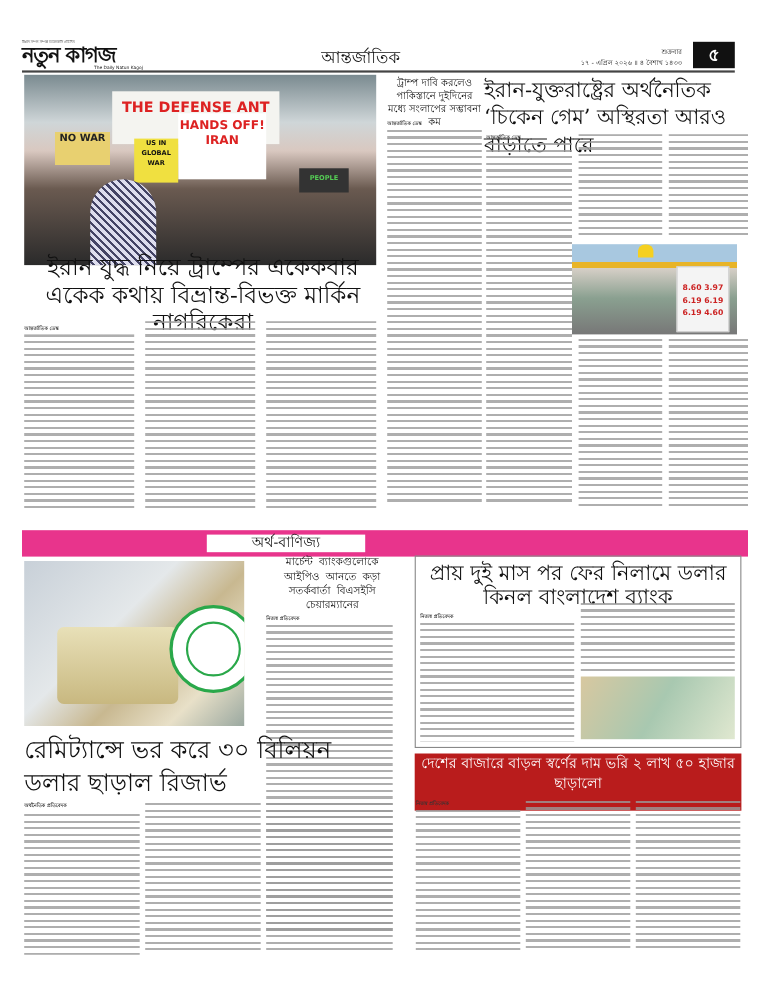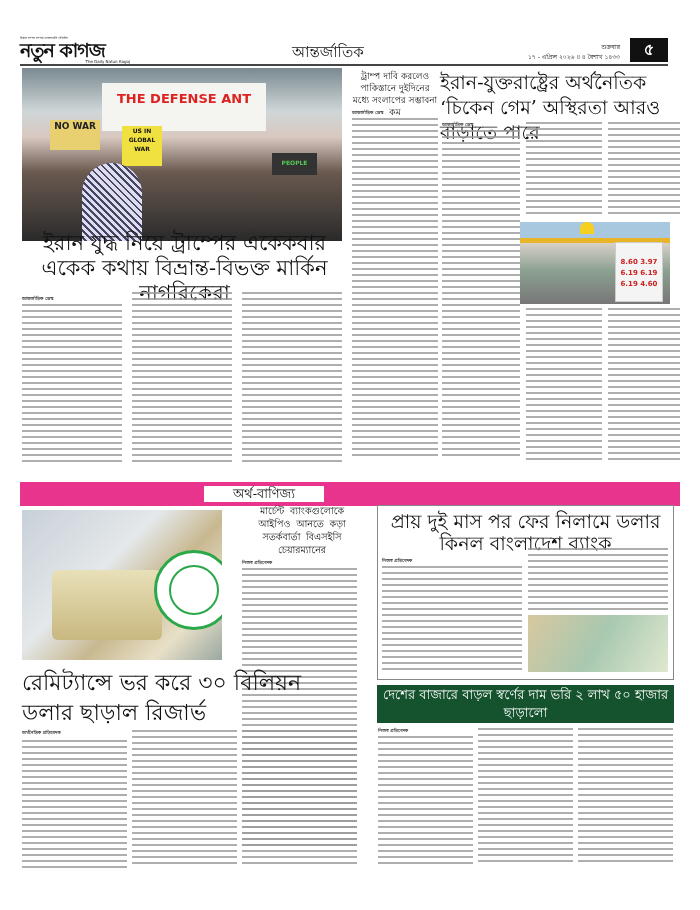--- a/index.html
+++ b/index.html
@@ -19,47 +19,48 @@
 .sign{position:absolute;background:#f4f4f0;color:#d22;font-weight:bold;font-family:"DejaVu Sans",sans-serif;text-align:center}
 .headline{font-family:"DejaVu Serif",serif;text-align:center;line-height:1.2}
 .h1{left:22px;top:231px;width:325px;font-size:21px}
 .byline{font-size:4.5px;font-weight:bold;color:#333}
 .col{position:absolute}
 .lines{width:100%;background:repeating-linear-gradient(180deg,#9a9a9a 0 2px,transparent 2px 6px);opacity:.8}
 .h-side{left:352px;top:70px;width:86px;font-size:9px;line-height:12px;font-family:"DejaVu Serif",serif;text-align:center}
 .h-main{left:440px;top:70px;width:248px;font-size:19px;line-height:25px;font-family:"DejaVu Serif",serif;}
 .gas{left:520px;top:222px;width:150px;height:82px;background:linear-gradient(180deg,#a8c8e0 0%,#a8c8e0 20%,#e8b428 20%,#e8b428 26%,#d8d0c8 26%,#8aa090 60%,#777 100%)}
 .pinkbar{left:20px;top:482px;width:660px;height:24px;background:#e8348c}
-.pinkbox{left:204px;top:486px;width:120px;height:16px;background:#fff;font-family:"DejaVu Serif",serif;font-size:13px;text-align:center;line-height:16px}
+.pinkbox{left:188px;top:486px;width:144px;height:16px;background:#fff;font-family:"DejaVu Serif",serif;font-size:13px;text-align:center;line-height:16px}
 .bank-photo{left:22px;top:510px;width:200px;height:150px;background:linear-gradient(135deg,#c8d0d8 0%,#e4e8ea 40%,#c8b890 60%,#e8e0c8 80%,#9aa8a0 100%)}
 .seal{position:absolute;left:132px;top:40px;width:80px;height:80px;border-radius:50%;background:#fff;border:3px solid #2aa84a}
 .seal-inner{position:absolute;left:12px;top:12px;width:50px;height:50px;border-radius:50%;border:2px solid #2aa84a}
 .h-mid{left:242px;top:505px;width:120px;font-size:9.5px;line-height:13px;font-family:Liberation Mono, monospace;text-align:center}
 .box-right{left:377px;top:505px;width:297px;height:175px;border:1px solid #888}
 .h-right{left:378px;top:510px;width:295px;font-size:19px;line-height:22px;font-family:"DejaVu Serif",serif;text-align:center}
 .money{left:528px;top:615px;width:140px;height:57px;background:linear-gradient(120deg,#d8c8a0 0%,#a8c8b0 50%,#e0e8d0 100%)}
 .h-remit{left:22px;top:668px;width:330px;font-size:22px;line-height:30px;font-family:"DejaVu Serif",serif;text-align:left}
-.gold-box{left:377px;top:685px;width:297px;height:38px;background:#14532d;color:#fff;font-family:"DejaVu Serif",serif;font-size:13px;line-height:18px;text-align:center;padding-top:1px}
+.gold-box{left:377px;top:685px;width:297px;height:52px;background:#b91c1c;color:#fff;font-family:"DejaVu Serif",serif;font-size:13px;line-height:18px;text-align:center;padding-top:1px}
 </style>
 </head>
 <body>
 
 <div class="abs masthead">
   <span class="logo-tag">বিশ্বাস সম্পদ সম্পর্ক ভালোবাসি প্রতিদিন</span>
   <div class="logo">নতুন কাগজ</div>
   <span class="logo-sub">The Daily Natun Kagoj</span>
 </div>
 <div class="abs section">আন্তর্জাতিক</div>
 <div class="abs date-day">শুক্রবার</div>
 <div class="abs date-full">১৭ - এপ্রিল ২০২৬ ॥ ৪ বৈশাখ ১৪৩৩</div>
 <div class="abs pagenum">৫</div>
 <div class="abs rule"></div>
 
 <div class="abs photo protest">
-  <div class="sign" style="left:80px;top:15px;width:164px;height:48px;font-size:13px;line-height:16px;padding-top:8px"><span>THE DEFENSE ANT</span></div>
+  <div class="sign" style="left:80px;top:15px;width:152px;height:48px;font-size:13px;line-height:16px;padding-top:8px"><span>THE DEFENSE ANT</span></div>
+  <div class="sign" style="left:140px;top:35px;width:80px;height:60px;font-size:11px;line-height:14px;padding-top:4px;background:#fff"><span>HANDS OFF! IRAN</span></div>
   <div class="sign" style="left:28px;top:52px;width:50px;height:30px;background:#e8d070;color:#222;font-size:9px;line-height:12px"><span>NO WAR</span></div>
   <div class="sign" style="left:100px;top:58px;width:40px;height:40px;background:#f0e040;color:#111;font-size:6px;line-height:9px"><span>US IN GLOBAL WAR</span></div>
   <div class="sign" style="left:250px;top:85px;width:45px;height:22px;background:#333;color:#5c5;font-size:6px;line-height:20px"><span>PEOPLE</span></div>
   <div style="position:absolute;left:60px;top:95px;width:60px;height:80px;border-radius:30px 30px 0 0;background:repeating-linear-gradient(45deg,#dde 0 3px,#446 3px 5px)"></div>
 </div>
 <div class="abs headline h1">ইরান যুদ্ধ নিয়ে ট্রাম্পের একেকবার একেক কথায় বিভ্রান্ত-বিভক্ত মার্কিন নাগরিকেরা</div>
 <div class="abs byline" style="left:22px;top:296px">আন্তর্জাতিক ডেস্ক</div>
 <div class="col" style="left:22px;top:304px;width:100px;height:160px">
     <div class="lines" style="height:100%"></div>
   </div>

